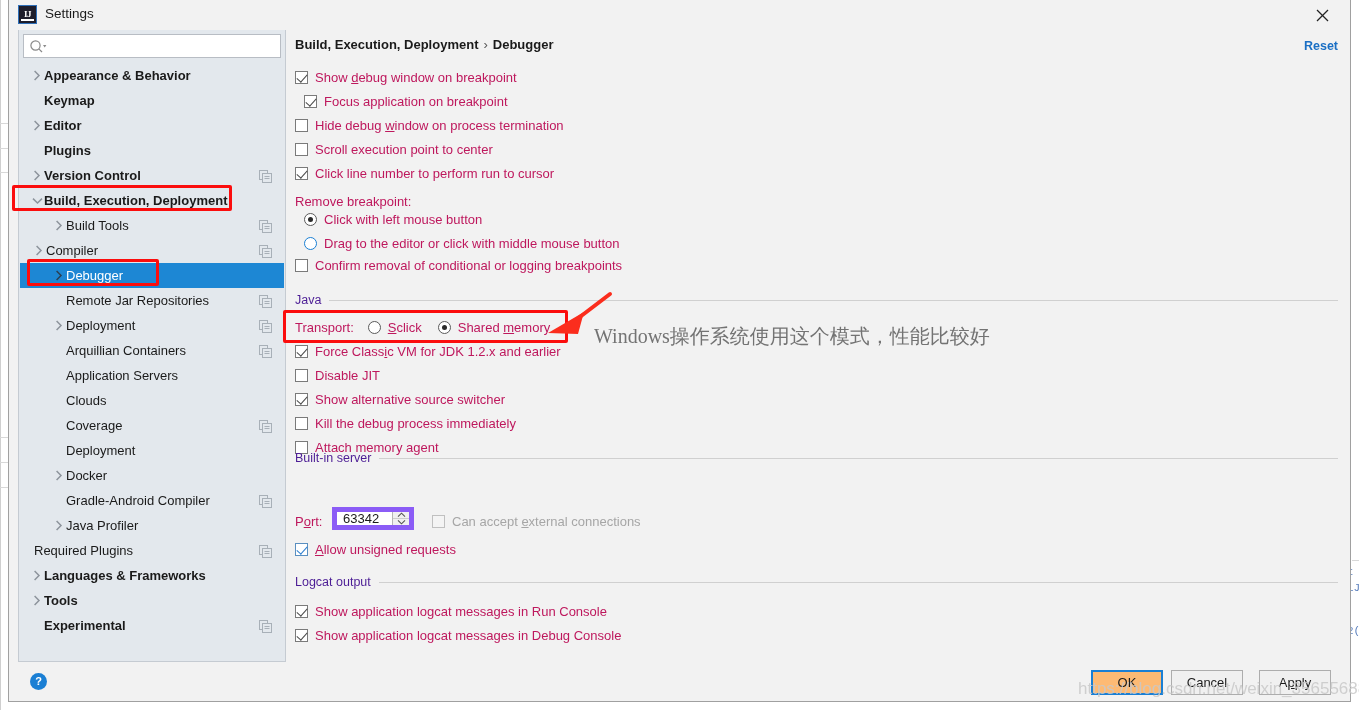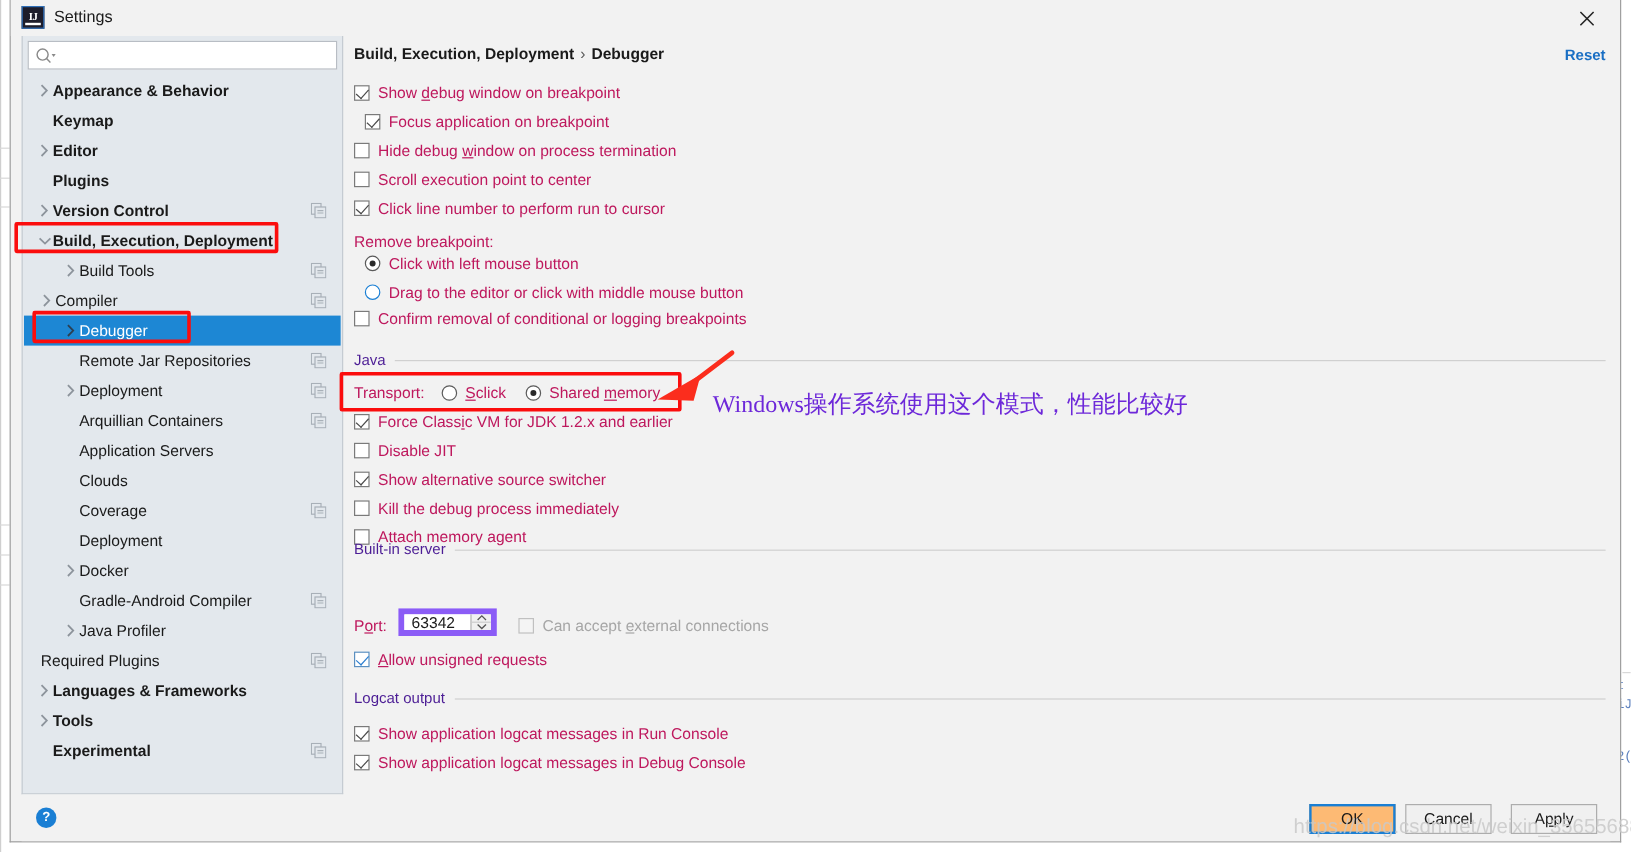--- a/index.html
+++ b/index.html
@@ -296,21 +296,21 @@
   .redbox {
     position: absolute;
     border: 3px solid #fb0d0d;
     pointer-events: none;
     border-radius: 2px;
   }
   #anno-text {
     position: absolute;
     left: 594px; top: 323px;
     font-size: 20px;
-    color: #6d28d9;
+    color: #737373;
     white-space: nowrap;
     font-family: "Liberation Serif", serif;
     pointer-events: none;
   }
   #anno-arrow {
     position: absolute;
     left: 520px; top: 288px;
     width: 130px; height: 62px;
     pointer-events: none;
   }

